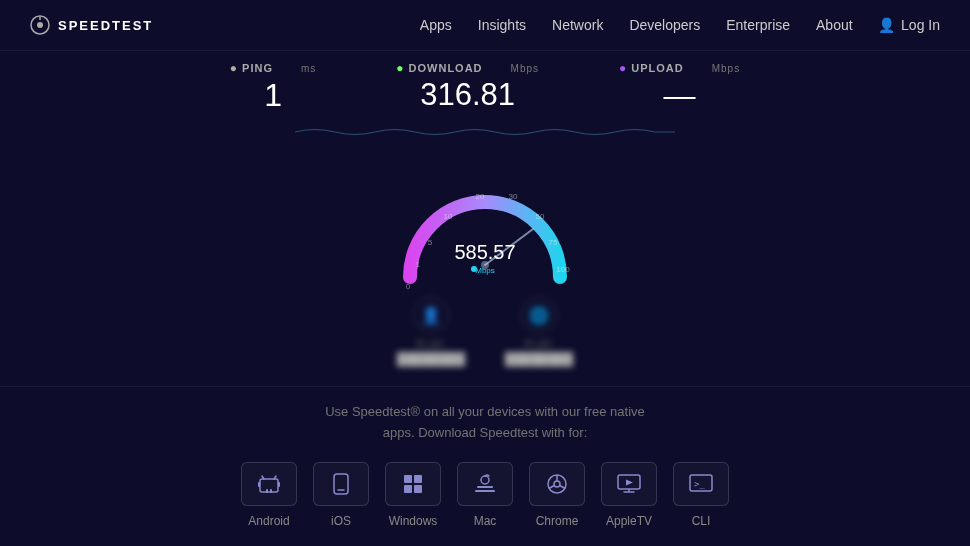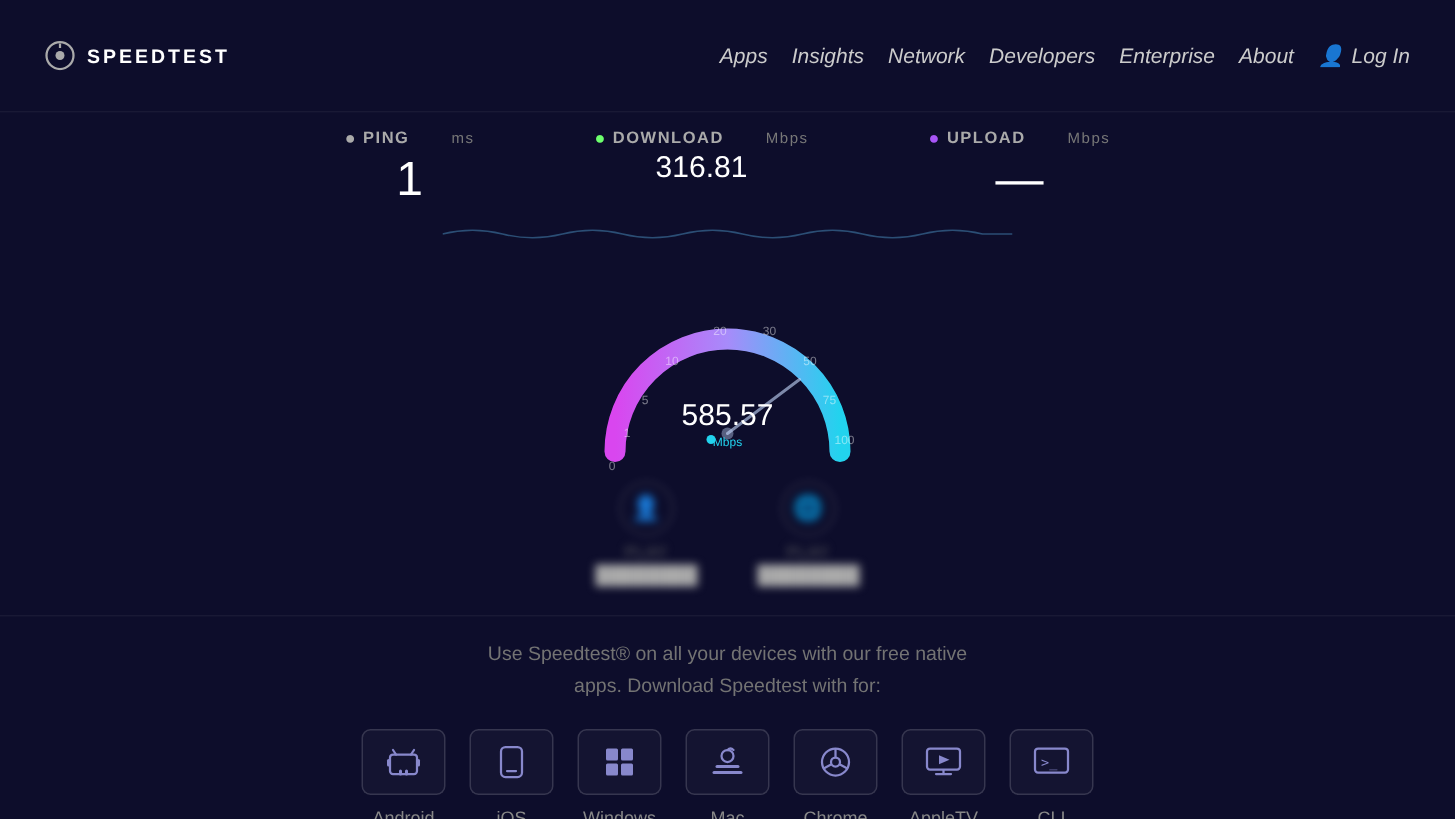--- a/index.html
+++ b/index.html
@@ -11,21 +11,21 @@
       min-height: 546px;
       overflow: hidden;
       position: relative;
     }
 
     
     header {
       display: flex;
       align-items: center;
       justify-content: space-between;
-      padding: 27px 30px;
+      padding: 15px 30px;
       background-color: #0d0d2b;
       border-bottom: 1px solid rgba(255,255,255,0.05);
       position: relative;
       z-index: 10;
     }
     .logo-area {
       display: flex;
       align-items: center;
       gap: 8px;
     }
@@ -35,22 +35,21 @@
     }
     .logo-text {
       font-size: 13px;
       font-weight: 700;
       letter-spacing: 2px;
       color: #fff;
     }
     nav {
       display: flex;
       align-items: center;
-      gap: 16px;
-      font-style: italic;
+      gap: 26px;
     }
     nav a {
       color: #ccc;
       text-decoration: none;
       font-size: 14px;
       font-weight: 500;
     }
     .login-btn {
       display: flex;
       align-items: center;
@@ -98,21 +97,21 @@
     }
     .stat-value {
       font-size: 32px;
       font-weight: 300;
       color: #fff;
     }
     .stat-value.ping-val {
       font-size: 32px;
     }
     .stat-value.download-val {
-      font-size: 20px;
+      font-size: 31px;
       color: #fff;
     }
     .dot-ping { color: #aaa; font-size: 12px; }
     .dot-download { color: #6dff6d; font-size: 12px; }
     .dot-upload { color: #a855f7; font-size: 12px; }
 
     
     .progress-line-container {
       width: 380px;
       height: 20px;

